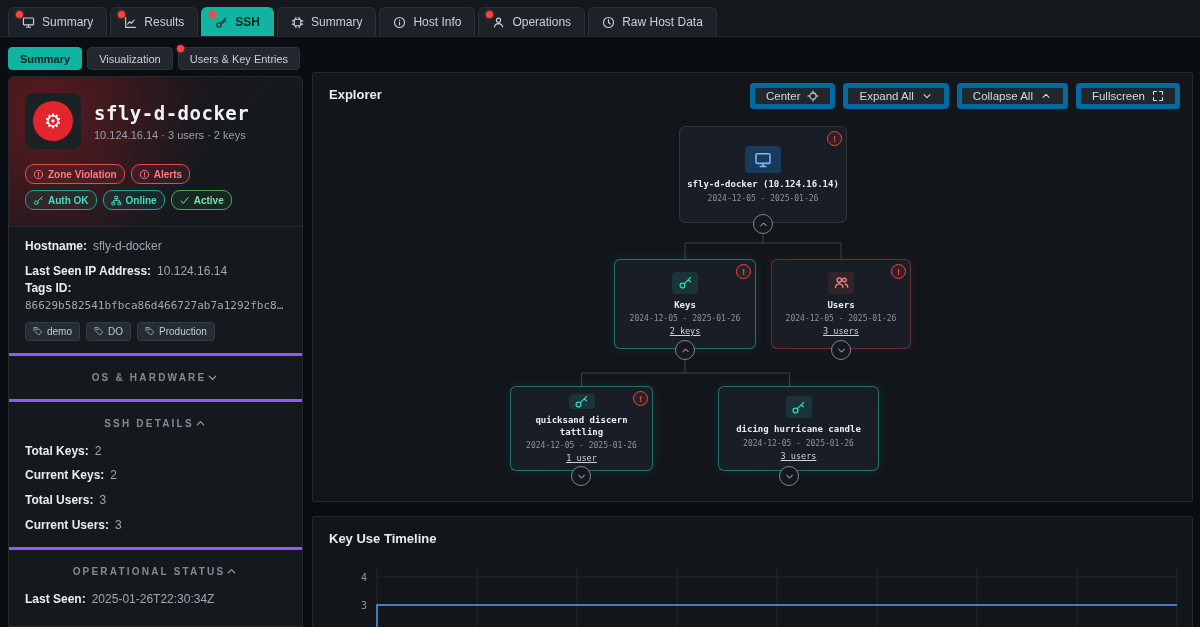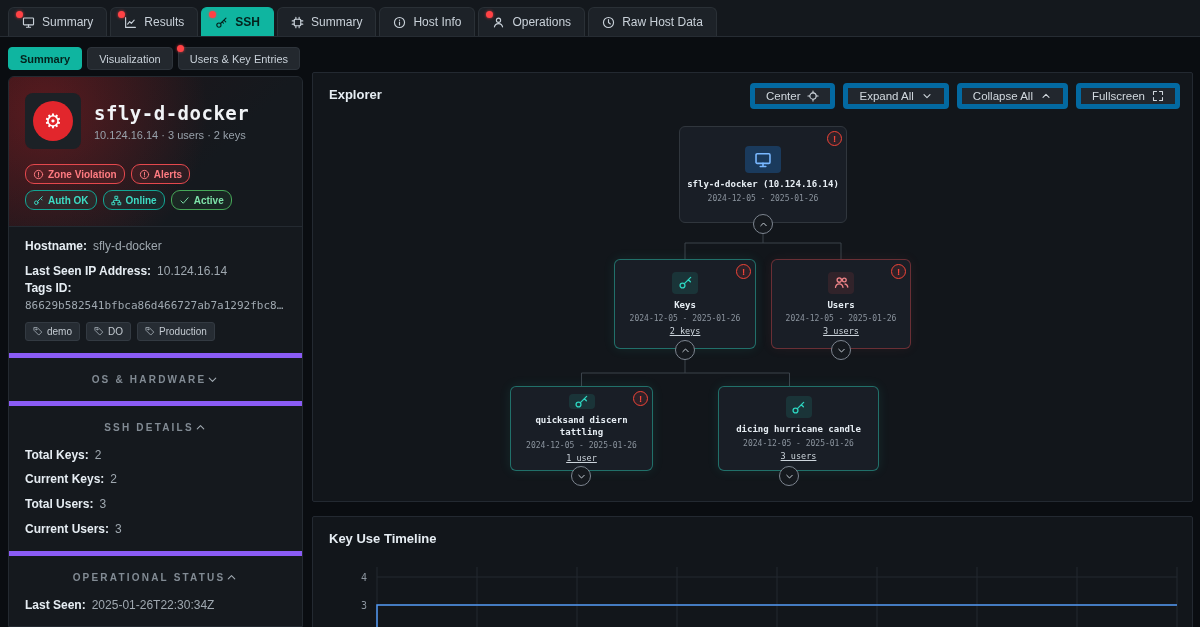--- a/index.html
+++ b/index.html
@@ -28,21 +28,21 @@
   .logo-circle { width:40px; height:40px; border-radius:50%; background:#e2262c; color:#ffffff; display:flex; align-items:center; justify-content:center; font-size:20px; }
   .host-title { font-size:19px; color:#f0f3f6; font-weight:bold; letter-spacing:.5px; }
   .host-sub { font-size:11px; color:#98a1aa; margin-top:5px; }
   .badges { display:flex; flex-wrap:wrap; gap:6px; margin-top:15px; max-width:230px; }
   .badge { display:inline-flex; align-items:center; gap:4px; height:20px; padding:0 7px; border-radius:9px; font-size:10px; font-weight:bold; }
   .badge svg { width:11px; height:11px; }
   .badge.red   { border:1px solid #e5484d; color:#ff7b81; background:rgba(229,72,77,.10); }
   .badge.teal  { border:1px solid #12a594; color:#3ddbc4; background:rgba(18,165,148,.10); }
   .badge.green { border:1px solid #46a758; color:#7ee2a8; background:rgba(70,167,88,.10); }
 
-  .side-sec { padding:12px 16px; border-bottom:5px solid #8b5cf6; }
+  .side-sec { padding:12px 16px; border-bottom:3px solid #8b5cf6; }
   .kv-row { display:flex; gap:6px; font-size:12px; margin:0 0 9px 0; line-height:1.3; }
   .kv-row:last-child { margin-bottom:2px; }
   .kv-label { color:#e6edf3; font-weight:bold; white-space:nowrap; }
   .kv-value { color:#9fa8b0; }
   .hostid-value { font-size:11px; color:#9fa8b0; margin:2px 0 10px 0; white-space:nowrap; overflow:hidden; text-overflow:ellipsis; }
   .tags-row { display:flex; gap:6px; margin-top:7px; }
   .tag-chip { display:inline-flex; align-items:center; gap:4px; height:19px; padding:0 7px; background:#262c33; border:1px solid #333a42; border-radius:3px; font-size:10px; color:#c3cad1; cursor:pointer; }
   .tag-chip svg { width:10px; height:10px; color:#9fa8b0; }
 
   .sec-head { display:flex; align-items:center; justify-content:center; cursor:pointer; padding:3px 0; }

